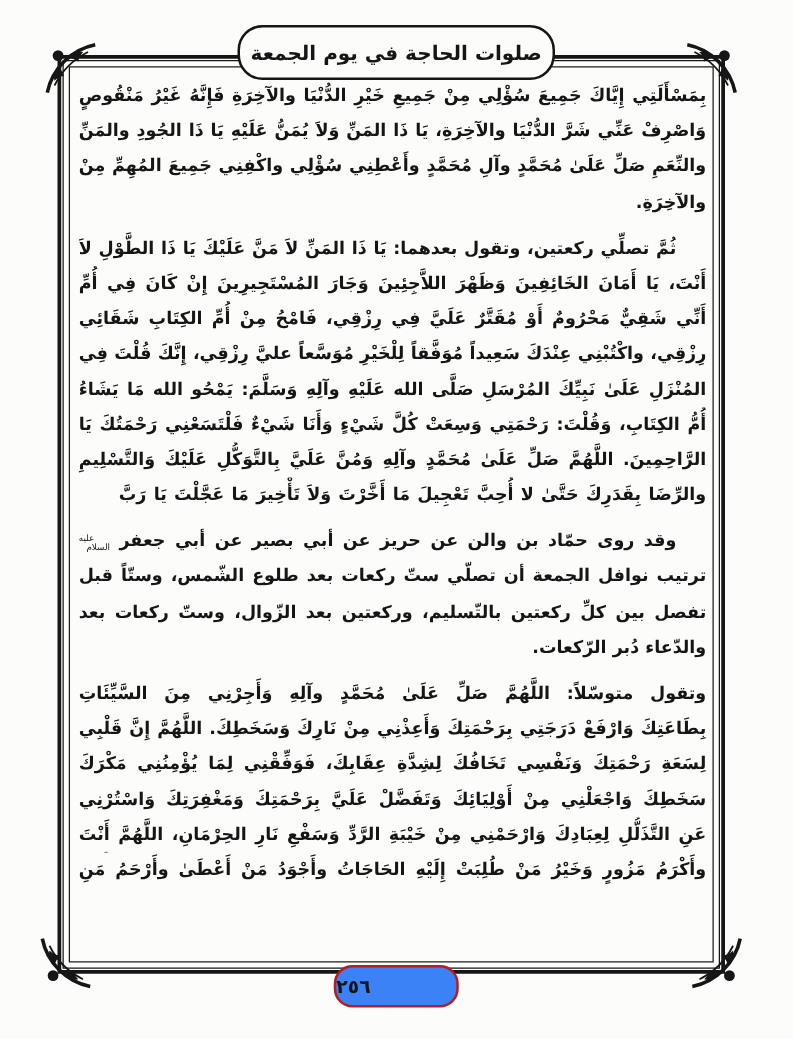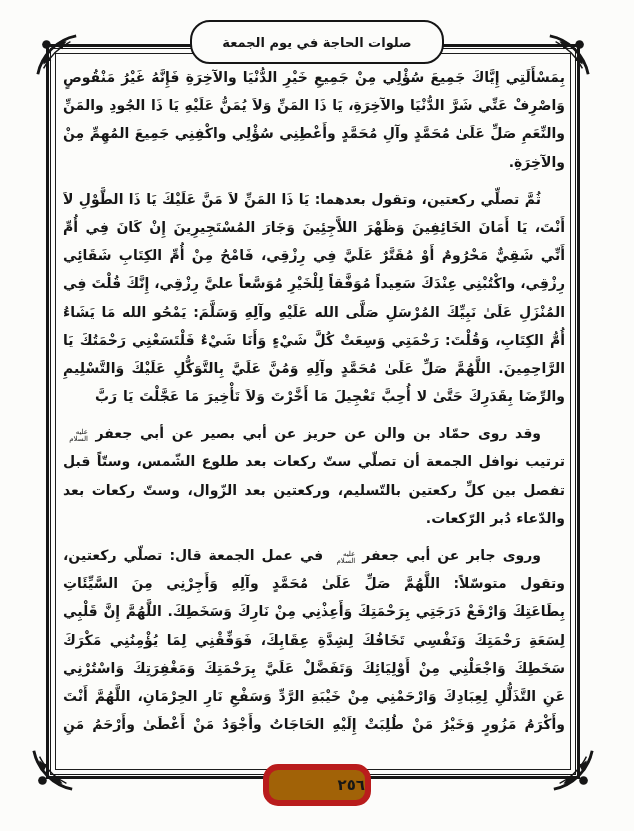--- a/index.html
+++ b/index.html
@@ -17,44 +17,44 @@
   .corner.tl{left:34px;top:32px;}
   .corner.tr{right:42px;top:32px;transform:scaleX(-1);}
   .corner.bl{left:30px;bottom:38px;transform:scaleY(-1);}
   .corner.br{right:38px;bottom:38px;transform:scale(-1,-1);}
   
   .cartouche{
     position:absolute;left:50%;top:20px;transform:translateX(-50%);
     width:250px;height:40px;background:#fcfcfa;border:2px solid #161616;
     border-radius:20px;display:flex;align-items:center;justify-content:center;z-index:3;
   }
-  .cartouche .title{font-size:13px;font-weight:700;direction:rtl;white-space:nowrap;}
+  .cartouche .title{font-size:16px;font-weight:700;direction:rtl;white-space:nowrap;}
   
   .page-pill{
     position:absolute;left:50%;bottom:25px;transform:translateX(-50%);
-    width:96px;height:30px;background:#a16207;border:6px solid #b91c1c;
-    border-radius:15px;display:flex;align-items:center;justify-content:flex-end;z-index:3;
+    width:96px;height:30px;background:#3b82f6;border:2px solid #b91c1c;
+    border-radius:15px;display:flex;align-items:center;justify-content:flex-start;z-index:3;
   }
   .page-pill .num{font-size:15px;font-weight:700;letter-spacing:4px;}
   
   .text-area{
     position:absolute;left:14px;right:12px;top:16px;bottom:14px;
     direction:rtl;unicode-bidi:embed;
   }
   .para{margin:0 0 9px 0;}
   .para:last-child{margin-bottom:0;}
   .line{
     font-size:14px;font-weight:700;line-height:28.2px;height:28.2px;
     text-align:justify;text-align-last:justify;overflow:hidden;white-space:normal;
   }
   .line.last{text-align-last:right;margin-left:32px;}
   .line.indent{text-indent:24px;}
   .honorific{
     display:inline-block;width:25px;font-size:7px;line-height:1.05;font-weight:400;
-    text-align:right;vertical-align:-3px;white-space:normal;text-indent:0;
+    text-align:left;vertical-align:-3px;white-space:normal;text-indent:0;
   }
 </style>
 </head>
 <body>
 
 <div class="page">
 
   <div class="corner tl">
     <svg viewBox="0 0 48 48" xmlns="http://www.w3.org/2000/svg">
       <path d="M4 44 C 8 24, 24 8, 44 4" stroke="#161616" stroke-width="3" fill="none"></path>
@@ -121,25 +121,20 @@
           <span>وقد روى حمّاد بن والن عن حريز عن أبي بصير عن أبي جعفر</span>
           <span class="honorific">عليه السلام</span>
           
         </div>
         <div class="line">ترتيب نوافل الجمعة أن تصلّي ستّ ركعات بعد طلوع الشّمس، وستّاً قبل الزّوال،</div>
         <div class="line">تفصل بين كلِّ ركعتين بالتّسليم، وركعتين بعد الزّوال، وستّ ركعات بعد الجمعة،</div>
         <div class="line last">والدّعاء دُبر الرّكعات.</div>
       </div>
 
       <div class="para">
-        <div class="line indent">
-          <span>وروى جابر عن أبي جعفر</span>
-          <span class="honorific">عليه السلام</span>
-          <span>في عمل الجمعة قال: تصلّي ركعتين،</span>
-        </div>
         <div class="line">وتقول متوسّلاً: اللَّهُمَّ صَلِّ عَلَىٰ مُحَمَّدٍ وآلِهِ وَأَجِرْنِي مِنَ السَّيِّئَاتِ وَاسْتَعْمِلْنِي عَمَلاً</div>
         <div class="line">بِطَاعَتِكَ وَارْفَعْ دَرَجَتِي بِرَحْمَتِكَ وَأَعِذْنِي مِنْ نَارِكَ وَسَخَطِكَ. اللَّهُمَّ إِنَّ قَلْبِي يَرْجُوكَ</div>
         <div class="line">لِسَعَةِ رَحْمَتِكَ وَنَفْسِي تَخَافُكَ لِشِدَّةِ عِقَابِكَ، فَوَفِّقْنِي لِمَا يُؤْمِنُنِي مَكْرَكَ وَيُعَافِينِي مِنْ</div>
         <div class="line">سَخَطِكَ وَاجْعَلْنِي مِنْ أَوْلِيَائِكَ وَتَفَضَّلْ عَلَيَّ بِرَحْمَتِكَ وَمَغْفِرَتِكَ وَاسْتُرْنِي بِسَعَةِ فَضْلِكَ</div>
         <div class="line">عَنِ التَّذَلُّلِ لِعِبَادِكَ وَارْحَمْنِي مِنْ خَيْبَةِ الرَّدِّ وَسَفْعِ نَارِ الحِرْمَانِ، اللَّهُمَّ أَنْتَ خَيْرُ مَأْتِيٍّ</div>
         <div class="line">وأَكْرَمُ مَزُورٍ وَخَيْرُ مَنْ طُلِبَتْ إِلَيْهِ الحَاجَاتُ وأَجْوَدُ مَنْ أَعْطَىٰ وأَرْحَمُ مَنِ اسْتُرْحِمَ وَأَرْأَفُ</div>
       </div>
 
     </div>
   </div>

